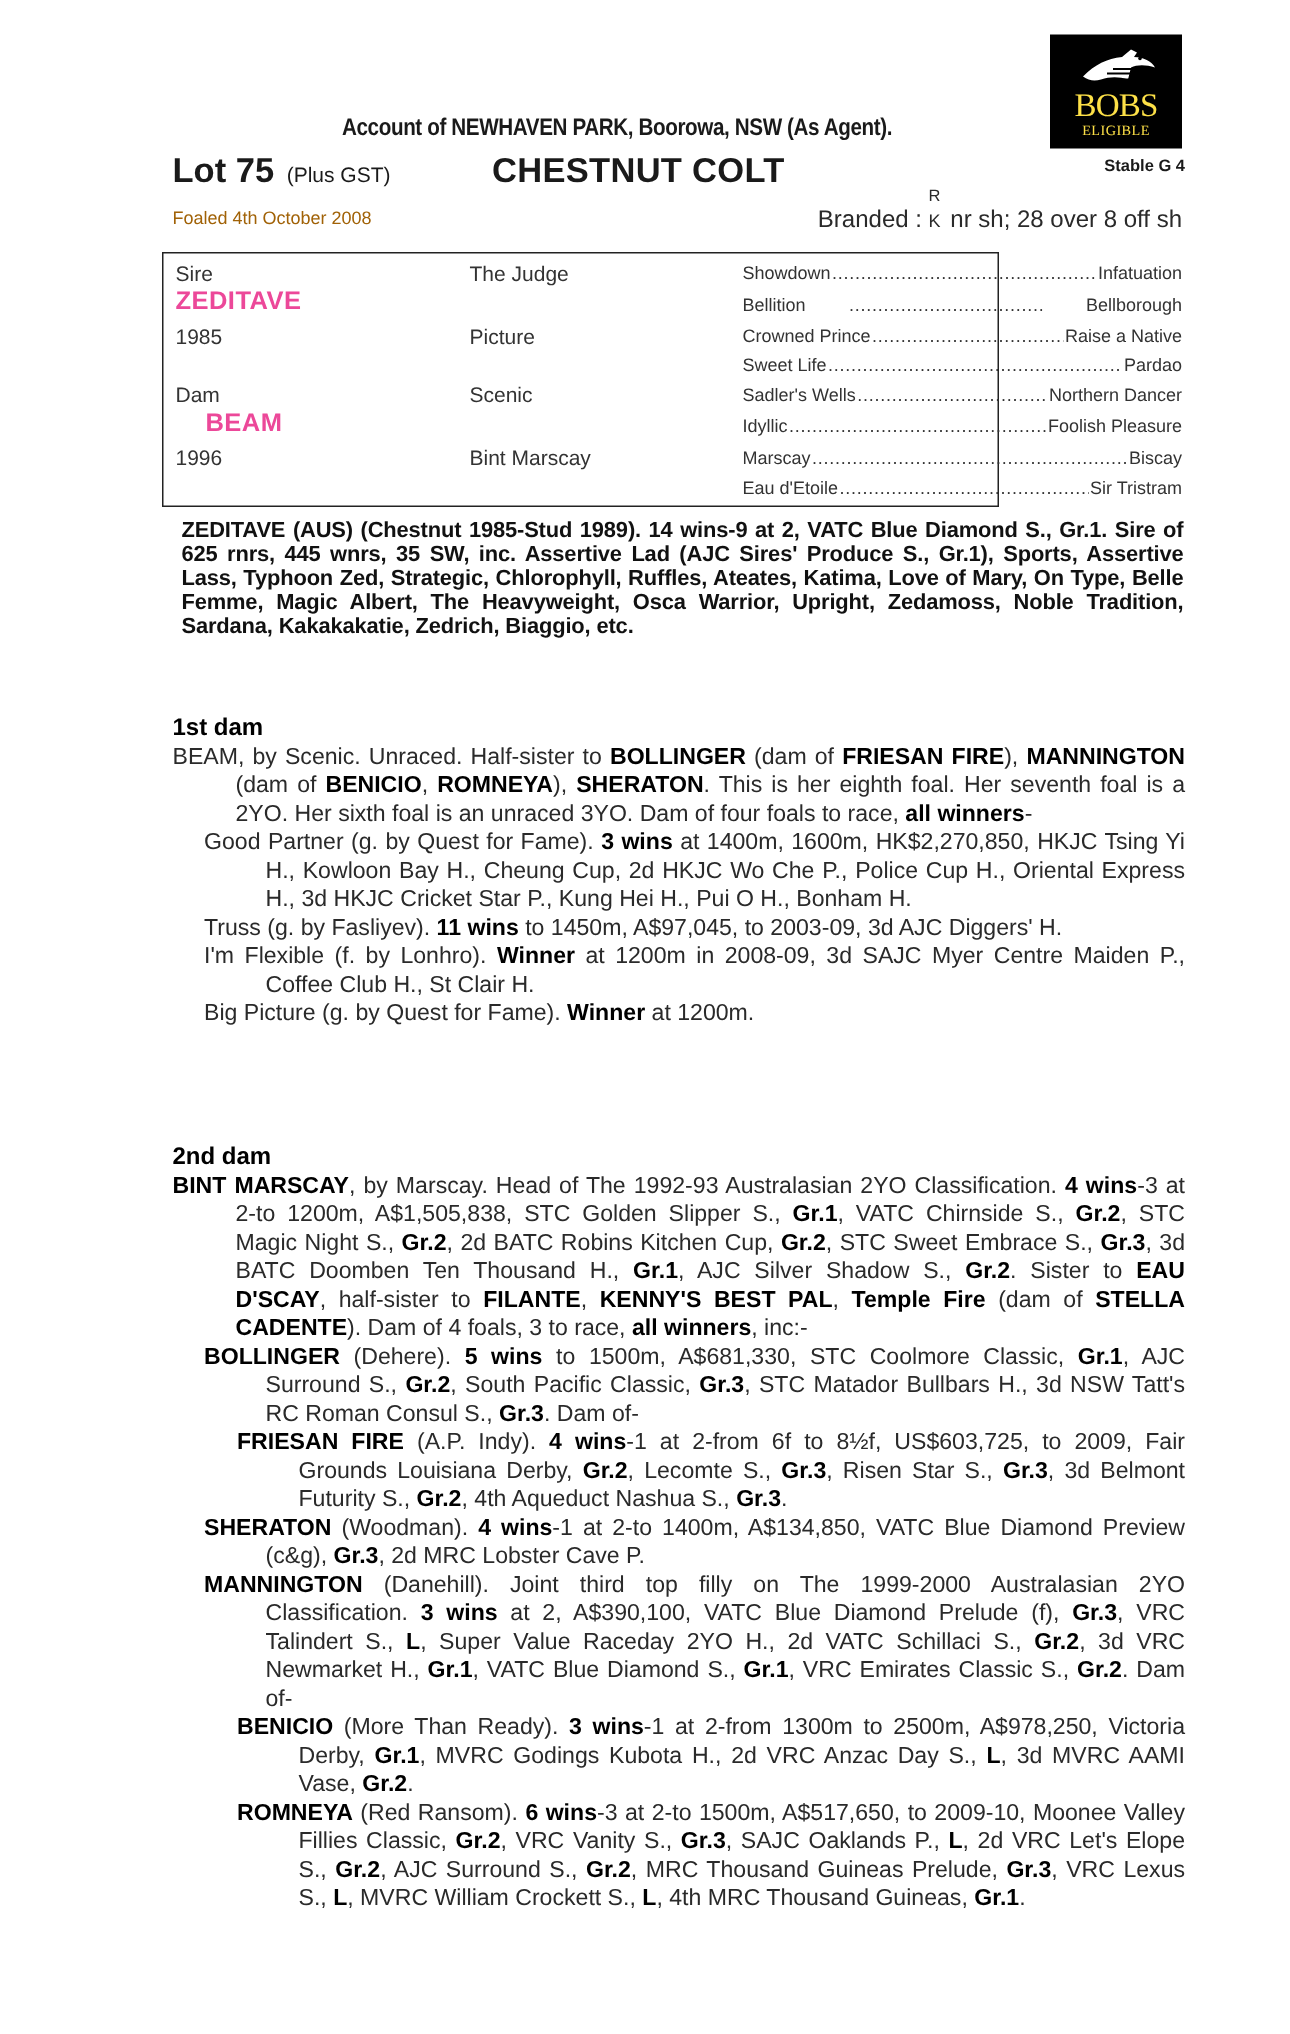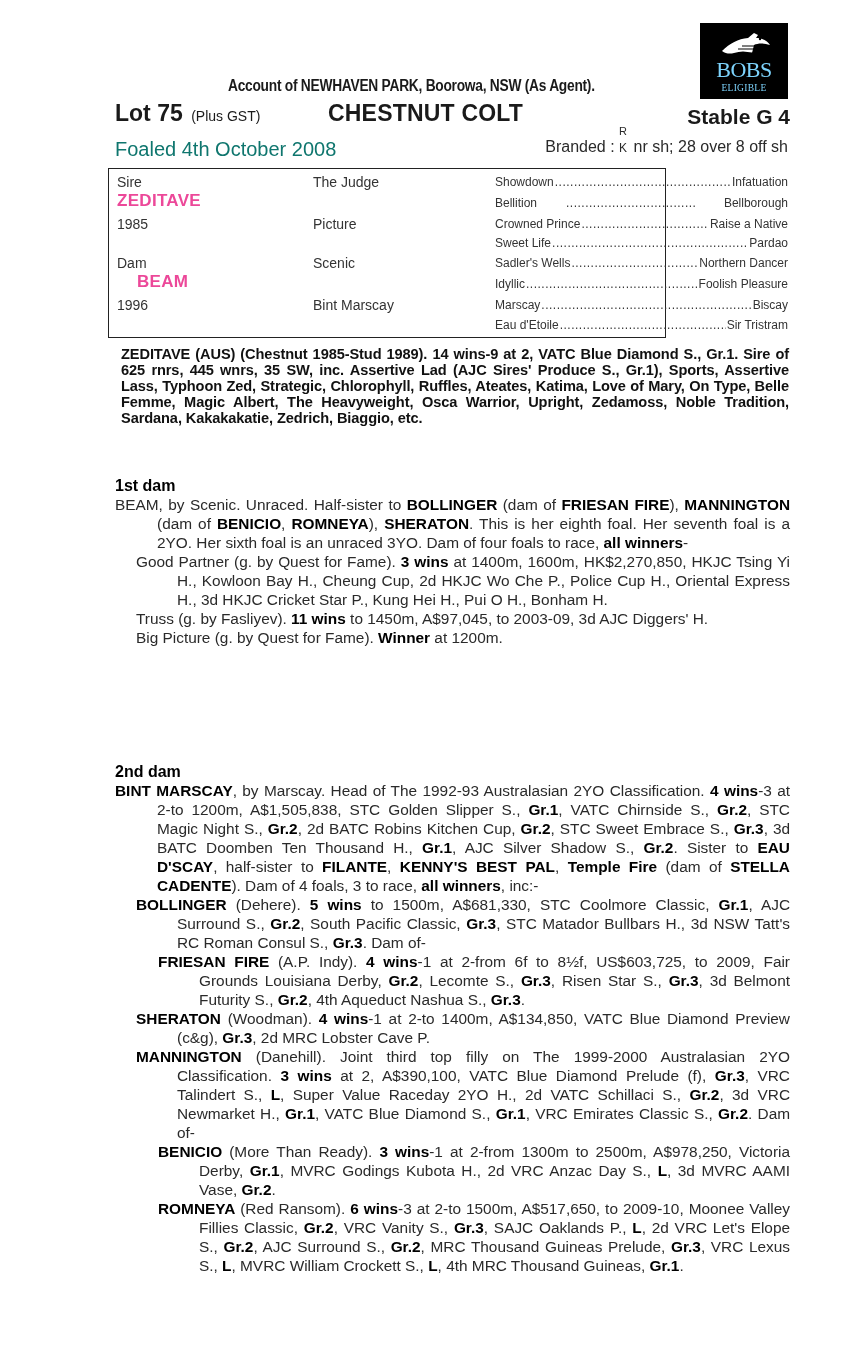--- a/index.html
+++ b/index.html
@@ -8,41 +8,41 @@
       position: relative;
       font-family: "Liberation Sans", sans-serif;
       color: #1a1a1a;
       overflow: hidden;
     }
     .page { position: absolute; left: 0; top: 0; width: 860px; height: 1356px; }
 
     
     .logo {
       position: absolute; left: 700px; top: 23px; width: 88px; height: 76px;
-      background: #000; color: #7dd3fc; text-align: center;
+      background: #000; color: #fde047; text-align: center;
       font-family: "Liberation Serif", serif;
     }
     .logo svg { position: absolute; left: 18px; top: 6px; }
     .logo .bobs { position: absolute; left: 0; right: 0; top: 36px; font-size: 22px; line-height: 22px; letter-spacing: -0.5px; }
     .logo .elig { position: absolute; left: 0; right: 0; top: 60px; font-size: 9.5px; line-height: 10px; letter-spacing: 0.3px; }
 
     
     .account {
       position: absolute; left: 228px; top: 77px;
       font-size: 16px; font-weight: bold; letter-spacing: -0.3px;
       transform: scaleX(0.86); transform-origin: left top;
       white-space: nowrap;
     }
     .lot-row { position: absolute; left: 115px; top: 100px; width: 675px; height: 30px; }
     .lot { position: absolute; left: 0; top: 0; font-size: 23px; font-weight: bold; white-space: nowrap; }
     .lot .gst { font-size: 14px; font-weight: normal; margin-left: 2px; }
     .sex { position: absolute; left: 213px; top: 0; font-size: 23px; font-weight: bold; letter-spacing: 0.2px; white-space: nowrap; }
-    .stable { position: absolute; right: 0; top: 5px; font-size: 21px; font-weight: bold; white-space: nowrap; }
+    .stable { position: absolute; right: 0; top: 5px; font-size: 11px; font-weight: bold; white-space: nowrap; }
 
-    .foaled { position: absolute; left: 115px; top: 138px; font-size: 20px; color: #0f766e; white-space: nowrap; }
+    .foaled { position: absolute; left: 115px; top: 138px; font-size: 12px; color: #a16207; white-space: nowrap; }
     .branded { position: absolute; right: 72px; top: 138px; font-size: 16px; color: #2a2a2a; white-space: nowrap; }
     .brand-mark { position: relative; display: inline-block; width: 10px; }
     .brand-mark .top { position: absolute; left: 0; top: -12px; font-size: 11px; line-height: 11px; }
     .brand-mark .bot { font-size: 12px; }
 
     
     .pedigree {
       position: absolute; left: 108px; top: 168px; width: 558px; height: 170px;
       border: 1.5px solid #222;
       font-size: 14px; color: #333;
@@ -159,20 +159,21 @@
   </div>
 
   <div class="sire-bio">ZEDITAVE (AUS) (Chestnut 1985-Stud 1989). 14 wins-9 at 2, VATC Blue Diamond S., Gr.1. Sire of 625 rnrs, 445 wnrs, 35 SW, inc. Assertive Lad (AJC Sires' Produce S., Gr.1), Sports, Assertive Lass, Typhoon Zed, Strategic, Chlorophyll, Ruffles, Ateates, Katima, Love of Mary, On Type, Belle Femme, Magic Albert, The Heavyweight, Osca Warrior, Upright, Zedamoss, Noble Tradition, Sardana, Kakakakatie, Zedrich, Biaggio, etc.</div>
 
   <div class="section" style="top:464px;">
     <div class="sec-title">1st dam</div>
     <div>
         <div class="entry e0"><span>BEAM, by Scenic. Unraced. Half-sister to </span><span class="b">BOLLINGER</span><span> (dam of </span><span class="b">FRIESAN FIRE</span><span>), </span><span class="b">MANNINGTON</span><span> (dam of </span><span class="b">BENICIO</span><span>, </span><span class="b">ROMNEYA</span><span>), </span><span class="b">SHERATON</span><span>. This is her eighth foal. Her seventh foal is a 2YO. Her sixth foal is an unraced 3YO. Dam of four foals to race, </span><span class="b">all winners</span><span>-</span></div>
         <div class="entry e1"><span>Good Partner (g. by Quest for Fame). </span><span class="b">3 wins</span><span> at 1400m, 1600m, HK$2,270,850, HKJC Tsing Yi H., Kowloon Bay H., Cheung Cup, 2d HKJC Wo Che P., Police Cup H., Oriental Express H., 3d HKJC Cricket Star P., Kung Hei H., Pui O H., Bonham H.</span></div>
         <div class="entry e1"><span>Truss (g. by Fasliyev). </span><span class="b">11 wins</span><span> to 1450m, A$97,045, to 2003-09, 3d AJC Diggers' H.</span></div>
+        <div class="entry e1"><span>I'm Flexible (f. by Lonhro). </span><span class="b">Winner</span><span> at 1200m in 2008-09, 3d SAJC Myer Centre Maiden P., Coffee Club H., St Clair H.</span></div>
         <div class="entry e1"><span>Big Picture (g. by Quest for Fame). </span><span class="b">Winner</span><span> at 1200m.</span></div>
       </div>
   </div>
 
   <div class="section" style="top:750px;">
     <div class="sec-title">2nd dam</div>
     <div>
         <div class="entry e0"><span class="b">BINT MARSCAY</span><span>, by Marscay. Head of The 1992-93 Australasian 2YO Classification. </span><span class="b">4 wins</span><span>-3 at 2-to 1200m, A$1,505,838, STC Golden Slipper S., </span><span class="b">Gr.1</span><span>, VATC Chirnside S., </span><span class="b">Gr.2</span><span>, STC Magic Night S., </span><span class="b">Gr.2</span><span>, 2d BATC Robins Kitchen Cup, </span><span class="b">Gr.2</span><span>, STC Sweet Embrace S., </span><span class="b">Gr.3</span><span>, 3d BATC Doomben Ten Thousand H., </span><span class="b">Gr.1</span><span>, AJC Silver Shadow S., </span><span class="b">Gr.2</span><span>. Sister to </span><span class="b">EAU D'SCAY</span><span>, half-sister to </span><span class="b">FILANTE</span><span>, </span><span class="b">KENNY'S BEST PAL</span><span>, </span><span class="b">Temple Fire</span><span> (dam of </span><span class="b">STELLA CADENTE</span><span>). Dam of 4 foals, 3 to race, </span><span class="b">all winners</span><span>, inc:-</span></div>
         <div class="entry e1"><span class="b">BOLLINGER</span><span> (Dehere). </span><span class="b">5 wins</span><span> to 1500m, A$681,330, STC Coolmore Classic, </span><span class="b">Gr.1</span><span>, AJC Surround S., </span><span class="b">Gr.2</span><span>, South Pacific Classic, </span><span class="b">Gr.3</span><span>, STC Matador Bullbars H., 3d NSW Tatt's RC Roman Consul S., </span><span class="b">Gr.3</span><span>. Dam of-</span></div>
         <div class="entry e2"><span class="b">FRIESAN FIRE</span><span> (A.P. Indy). </span><span class="b">4 wins</span><span>-1 at 2-from 6f to 8½f, US$603,725, to 2009, Fair Grounds Louisiana Derby, </span><span class="b">Gr.2</span><span>, Lecomte S., </span><span class="b">Gr.3</span><span>, Risen Star S., </span><span class="b">Gr.3</span><span>, 3d Belmont Futurity S., </span><span class="b">Gr.2</span><span>, 4th Aqueduct Nashua S., </span><span class="b">Gr.3</span><span>.</span></div>

